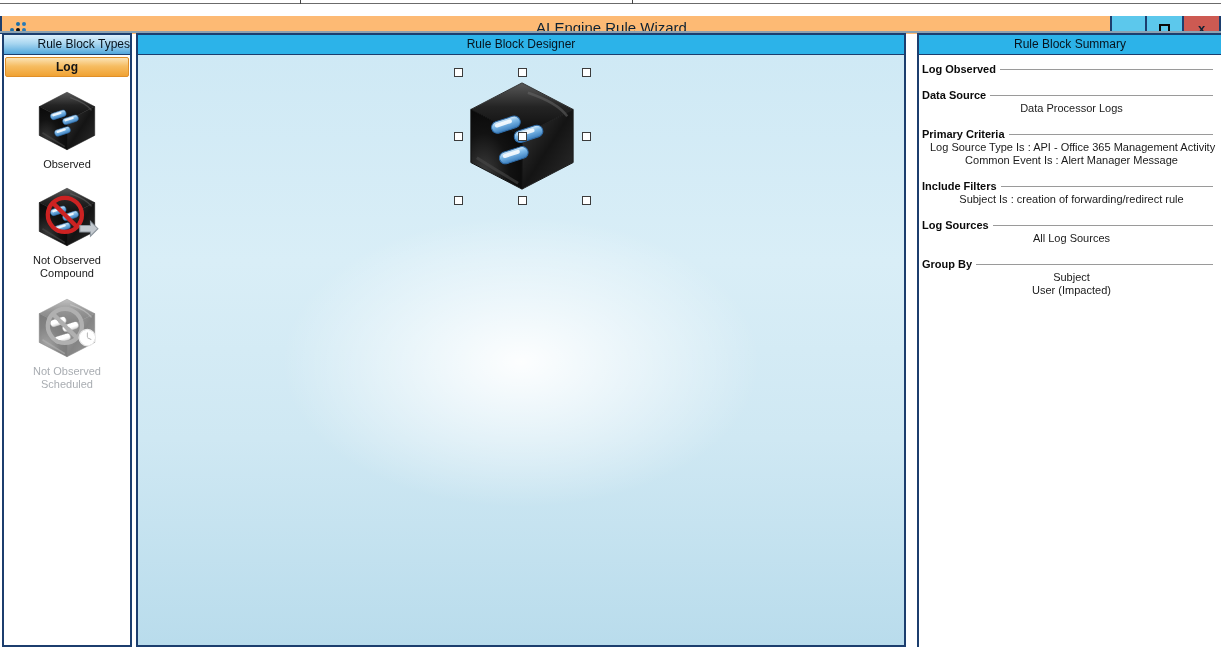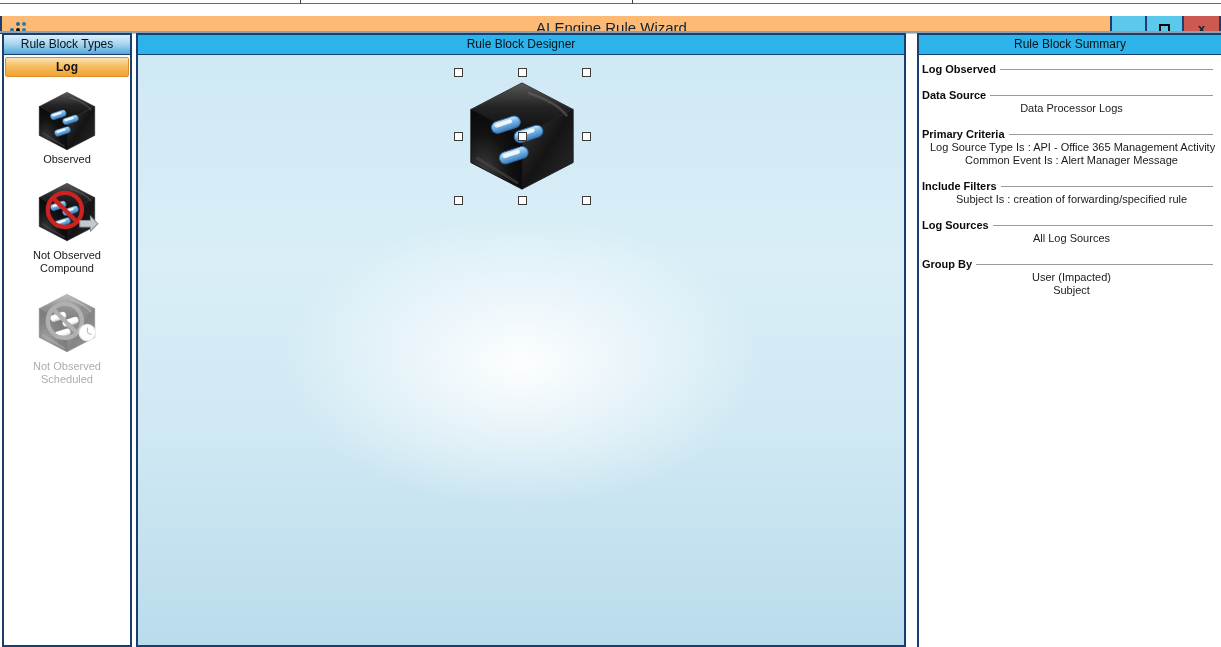--- a/index.html
+++ b/index.html
@@ -28,32 +28,32 @@
   .titlebar-underline { position:absolute; left:0; top:31px; width:1221px; height:2px; background:#8ba2b2; }
 
   
   .panel { position:absolute; top:33px; bottom:0; border:2px solid #1c3e6e; background:#fff; }
   .panel-header { height:20px; line-height:19px; text-align:center; font-size:12px;
     color:#07131d; border-bottom:1px solid #1c3e6e; }
 
   
   .left-panel { left:2px; width:130px; }
   .left-panel .panel-header {
-    background:linear-gradient(180deg,#ddf0fc 0%, #a8d6f0 45%, #53a8dd 100%); }
+    background:linear-gradient(180deg,#ddf0fc 0%, #a8d6f0 45%, #53a8dd 100%);text-align:right; }
   .log-btn { margin:2px 1px; height:20px; line-height:18px; text-align:center;
     font-size:12px; font-weight:bold; color:#141414; cursor:pointer;
     background:linear-gradient(180deg,#fbe3b5 0%, #f6bd62 45%, #f0a233 100%);
     border:1px solid #e08f28; border-radius:2px; }
   .block-list { display:flex; flex-direction:column; align-items:center; }
   .block-item { display:flex; flex-direction:column; align-items:center; cursor:pointer; }
   .block-item .icon-wrap { width:78px; height:64px; }
   .block-item .lbl { font-size:11px; color:#1a1a1a; text-align:center; line-height:13px; width:110px; }
   .block-item.disabled .lbl { color:#a9adb2; }
   .block-item.disabled .icon-wrap { filter:grayscale(1) brightness(1.6) opacity(.55); }
-  .bi-1 { margin-top:10px; } .bi-1 .lbl { }
+  .bi-1 { margin-top:10px; } .bi-1 .lbl { margin-top:5px; }
   .bi-2 { margin-top:14px;align-items:center; } .bi-2 .lbl { margin-top:5px; }
   .bi-3 { margin-top:16px; } .bi-3 .lbl { margin-top:5px; }
 
   
   .mid-panel { left:136px; width:770px; }
   .mid-panel .panel-header, .right-panel .panel-header { background:#2cb3e9; }
   .designer-canvas { position:absolute; left:0; top:20px; right:0; bottom:0;
     background:
       radial-gradient(ellipse 48% 38% at 50% 52%, rgba(255,255,255,.95) 0%, rgba(255,255,255,0) 65%),
       linear-gradient(180deg, #cfe9f5 0%, #d9eef7 35%, #cfe8f3 65%, #b9dcec 100%); }
@@ -233,31 +233,31 @@
           <span class="sec-rule"></span>
         </div>
         <div class="sec-line">Log Source Type Is : API - Office 365 Management Activity</div>
         <div class="sec-line">Common Event Is : Alert Manager Message</div>
       </div>
       <div class="sec">
         <div class="sec-title-row">
           <span class="sec-title">Include Filters</span>
           <span class="sec-rule"></span>
         </div>
-        <div class="sec-line">Subject Is :  creation of forwarding/specified rule</div>
+        <div class="sec-line">Subject Is :  creation of forwarding/redirect rule</div>
       </div>
       <div class="sec">
         <div class="sec-title-row">
           <span class="sec-title">Log Sources</span>
           <span class="sec-rule"></span>
         </div>
         <div class="sec-line">All Log Sources</div>
       </div>
       <div class="sec">
         <div class="sec-title-row">
           <span class="sec-title">Group By</span>
           <span class="sec-rule"></span>
         </div>
+        <div class="sec-line">Subject</div>
         <div class="sec-line">User (Impacted)</div>
-        <div class="sec-line">Subject</div>
       </div>
     </div>
 </div>
 
 </body></html>

